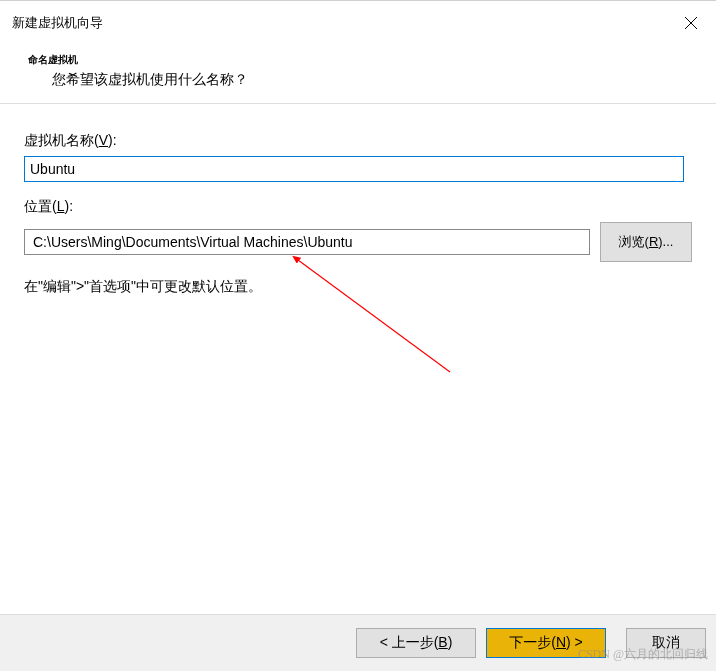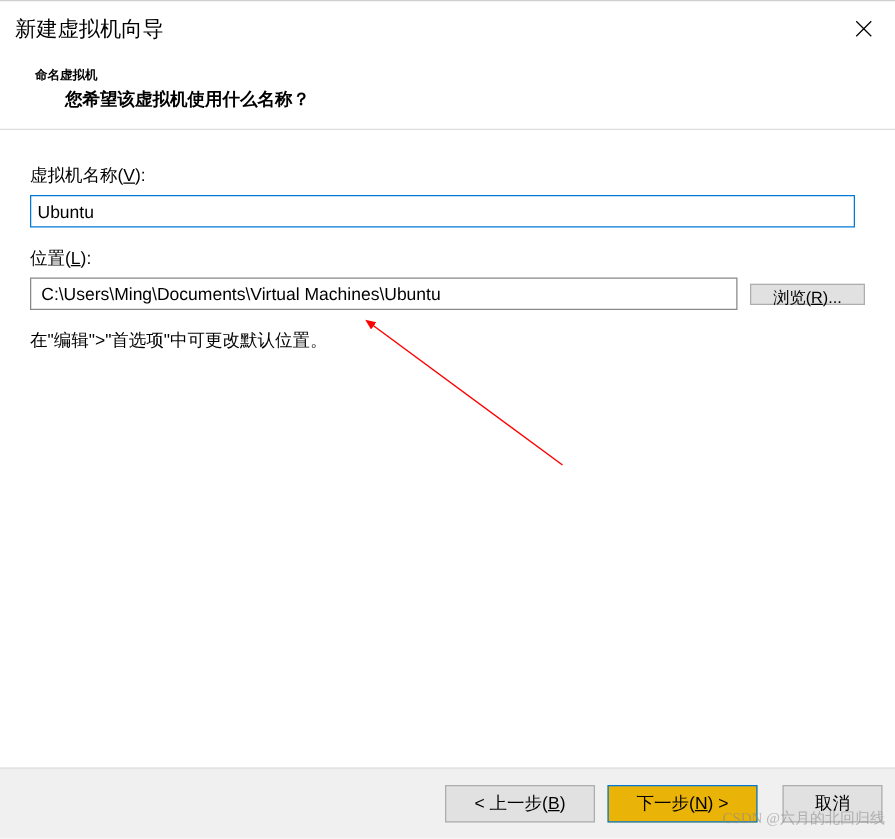--- a/index.html
+++ b/index.html
@@ -20,21 +20,21 @@
     border-top: 1px solid #d0d0d0;
     box-sizing: border-box;
     display: flex;
     flex-direction: column;
   }
   .titlebar {
     display: flex;
     align-items: center;
     height: 44px;
     padding: 0 0 0 12px;
-    font-size: 17px;
+    font-size: 13px;
     color: #000;
   }
   .titlebar .title {
     flex: 1;
   }
   .close-btn {
     width: 50px;
     height: 44px;
     display: flex;
     align-items: center;
@@ -54,21 +54,20 @@
   .header-title {
     font-weight: bold;
     font-size: 10px;
     color: #000;
     margin-bottom: 4px;
   }
   .header-sub {
     padding-left: 24px;
     font-size: 14px;
     color: #000;
-    font-weight: bold;
   }
   .body-section {
     flex: 1;
     padding: 28px 24px 10px 24px;
     position: relative;
   }
   .field-label {
     font-size: 14px;
     color: #000;
     margin-bottom: 6px;
@@ -98,21 +97,21 @@
     height: 26px;
     box-sizing: border-box;
     border: 1px solid #888;
     padding: 2px 8px;
     font-size: 14px;
     font-family: Arial, sans-serif;
     outline: none;
   }
   .browse-btn {
     width: 92px;
-    height: 17px;
+    height: 40px;
     background: #e1e1e1;
     border: 1px solid #adadad;
     font-size: 13px;
     font-family: inherit;
     cursor: pointer;
   }
   .hint-text {
     font-size: 14px;
     color: #000;
   }

